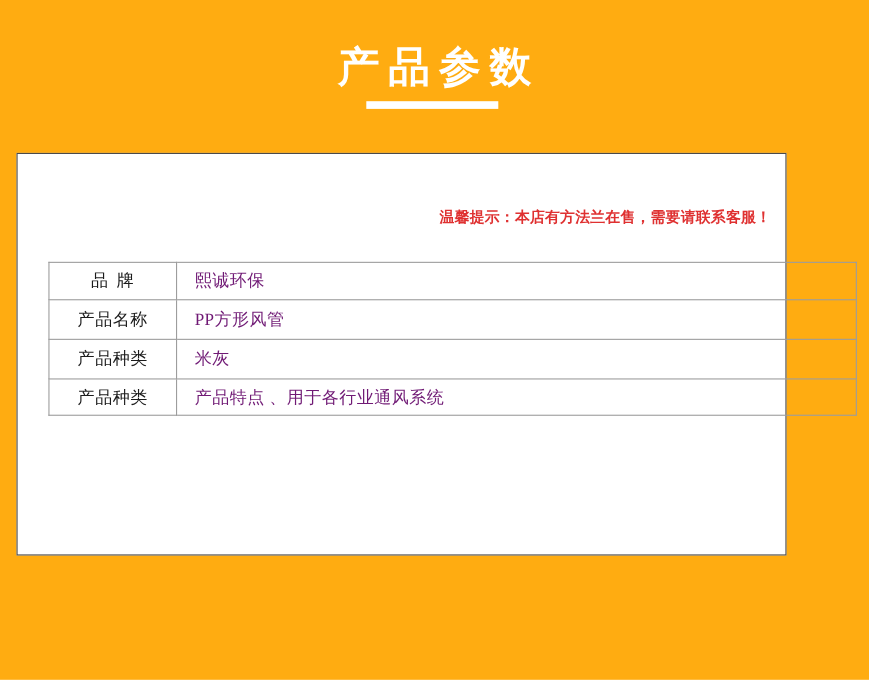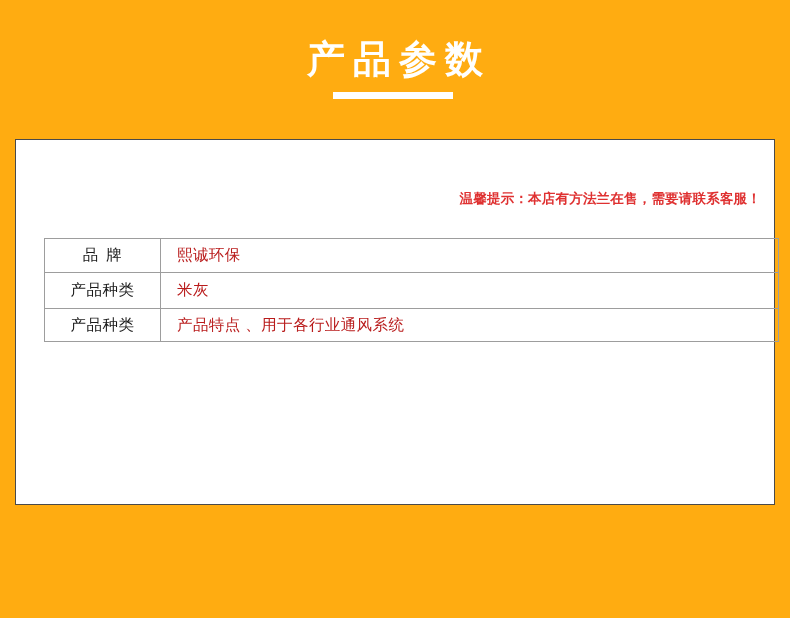--- a/index.html
+++ b/index.html
@@ -26,37 +26,37 @@
     top: 38px;
     left: 0;
     width: 790px;
     text-align: center;
     color: #ffffff;
     font-size: 38px;
     line-height: 48px;
     font-weight: 700;
     letter-spacing: 8px;
     text-indent: 8px;
-    font-family: Liberation Mono, monospace;
+    font-family: Liberation Serif, serif;
   }
   .title-underline {
     position: absolute;
     top: 92px;
     left: 333px;
     width: 120px;
     height: 7px;
     background: #ffffff;
   }
 
   
   .card {
     position: absolute;
     left: 15px;
     top: 139px;
-    width: 760px;
+    width: 700px;
     height: 366px;
     background: #ffffff;
     border: 1px solid #4a4a4a;
     box-sizing: border-box;
   }
 
   .notice {
     position: absolute;
     right: 13px;
     top: 49px;
@@ -97,24 +97,24 @@
     letter-spacing: 0.5px;
     font-family: "DejaVu Sans", "Liberation Sans", sans-serif;
   }
   .cell-label.wide-gap {
     letter-spacing: 0.5px;
     word-spacing: 2px;
   }
   .cell-value {
     padding-left: 16px !important;
     font-size: 15.5px;
-    color: #b91c1c;
+    color: #701a75;
     font-weight: 500;
     letter-spacing: 0.4px;
-    font-family: Liberation Sans, sans-serif;
+    font-family: Liberation Serif, serif;
   }
   .cell-value.underlined {
     padding-left: 16px !important;
   }
   .cell-value.underlined .uline {
     display: inline-block;
     border-bottom: 1.5px solid #1b1b1b;
     padding: 0 2px 3px 2px;
     line-height: 20px;
   }
@@ -130,20 +130,24 @@
 <div class="card">
 
   <div class="notice">温馨提示：本店有方法兰在售，需要请联系客服！</div>
 
   <table class="spec-table">
     <tbody>
       <tr class="r0">
         <td class="cell-label wide-gap">品    牌</td>
         <td class="cell-value">熙诚环保</td>
       </tr>
+      <tr class="r1">
+        <td class="cell-label">产品名称</td>
+        <td class="cell-value">PP方形风管</td>
+      </tr>
       <tr class="r3">
         <td class="cell-label">产品种类</td>
         <td class="cell-value">米灰</td>
       </tr>
       <tr class="r4">
         <td class="cell-label">产品种类</td>
         <td class="cell-value">产品特点 、用于各行业通风系统</td>
       </tr>
     </tbody>
   </table>

